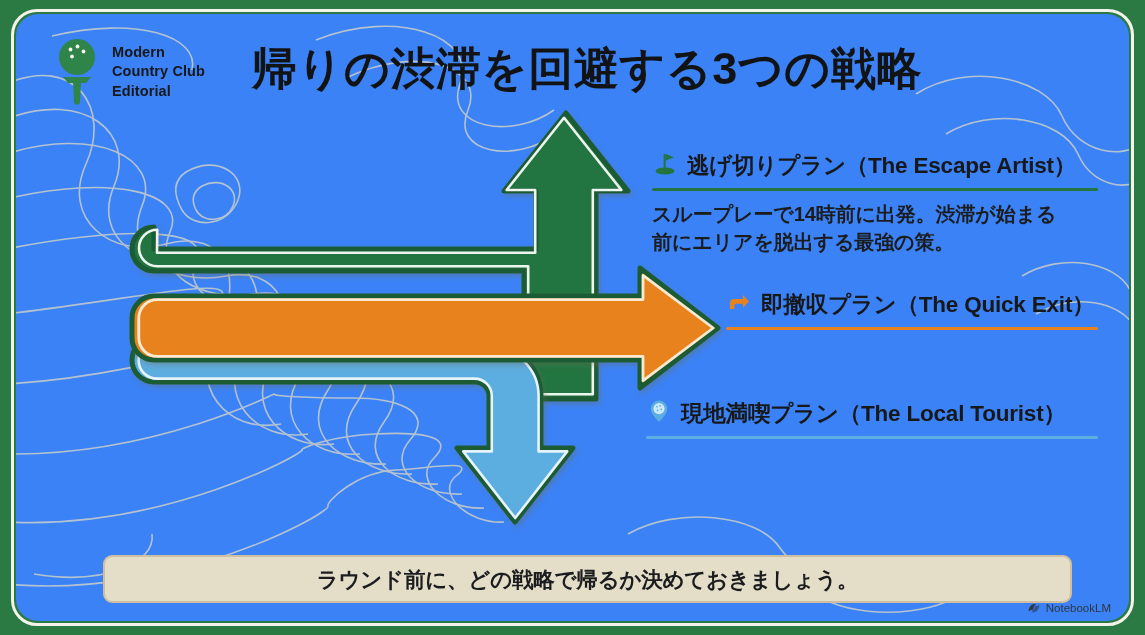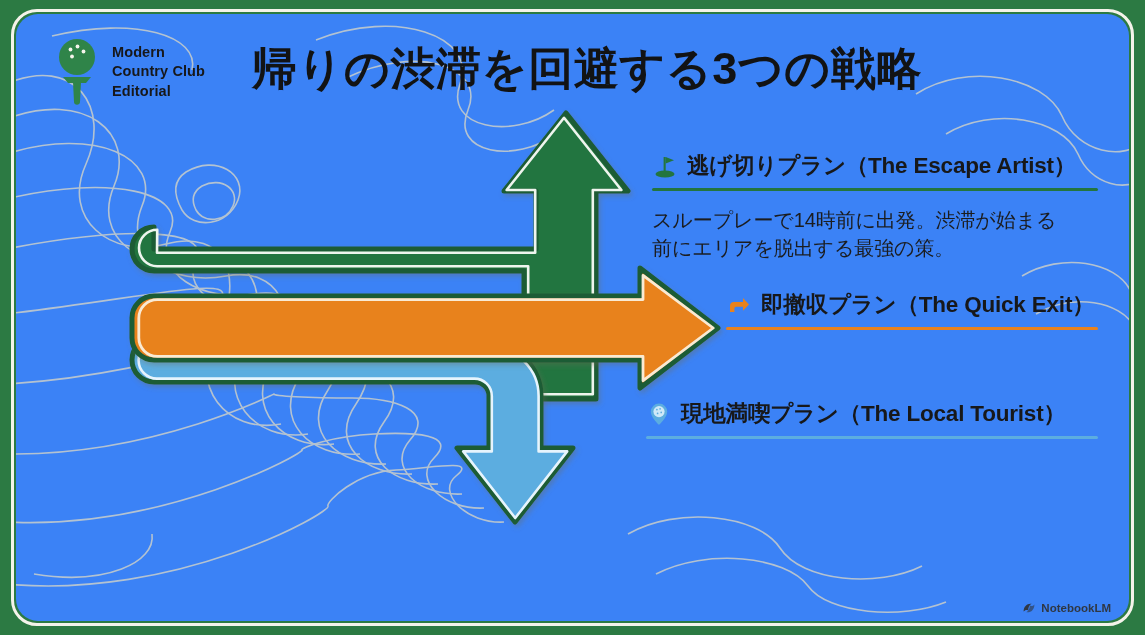--- a/index.html
+++ b/index.html
@@ -28,42 +28,42 @@
 
   .page-title{position:absolute;left:228px;top:30px;width:760px;
     font-size:45px;font-weight:bold;color:#121314;letter-spacing:.5px;
     line-height:1.12;white-space:nowrap;margin-left:8px;}
 
   
   .arrows{position:absolute;left:0;top:0;width:1113px;height:607px;}
 
   
   .plan{position:absolute;}
-  .plan-head{display:flex;align-items:center;gap:9px;
+  .plan-head{display:flex;gap:9px;
     font-size:22.5px;font-weight:bold;color:#17181a;white-space:nowrap;
     letter-spacing:-.2px;}
   .plan-ico{flex:0 0 auto;display:block;}
   .plan-rule{height:2.5px;border-radius:2px;margin-top:7px;}
-  .plan-body{margin-top:15px;font-size:20px;font-weight:normal;color:#1b1c1e;
+  .plan-body{margin-top:9px;font-size:20px;font-weight:bold;color:#1b1c1e;
     line-height:1.42;letter-spacing:-.1px;white-space:pre-line;}
 
   #plan-1{left:636px;top:136px;width:446px;}
   #plan-2{left:710px;top:275px;width:372px;}
   #plan-3{left:630px;top:384px;width:452px;}
   #plan-1 .plan-head,#plan-2 .plan-head,#plan-3 .plan-head{justify-content:flex-start;}
 
   
   .footer{position:absolute;left:87px;top:541px;width:969px;height:48px;
     background:#e4ddc8;border:2px solid #cdbf9f;border-radius:9px;
     display:flex;align-items:center;justify-content:center;box-sizing:border-box;}
   .footer span{font-size:21.5px;font-weight:bold;color:#1b1c1e;letter-spacing:-.2px;}
 
   
   .watermark{position:absolute;right:18px;bottom:6px;display:flex;align-items:center;
-    gap:5px;color:#2f3133;font-size:11.5px;font-weight:bold;opacity:.92;}
+    gap:5px;color:#2f3133;font-size:11.5px;font-weight:normal;opacity:.92;}
 </style>
 </head>
 <body>
 
 <div id="stage">
 
   <div class="frame-outer"></div>
   <div class="frame-hair"></div>
 
   <div class="panel">
@@ -256,20 +256,23 @@
           <circle cx="10.9" cy="8.6" r="0.85" fill="#5cade0"></circle>
           <circle cx="14.1" cy="7.8" r="0.85" fill="#5cade0"></circle>
           <circle cx="15.2" cy="11.4" r="0.85" fill="#5cade0"></circle>
           <circle cx="11.6" cy="12.4" r="0.85" fill="#5cade0"></circle>
         </svg>
         <span>現地満喫プラン（The Local Tourist）</span>
       </div>
       <div class="plan-rule" style="background:#5cade0"></div>
     </div>
 
+    <div class="footer">
+      <span>ラウンド前に、どの戦略で帰るか決めておきましょう。</span>
+    </div>
 
     <div class="watermark">
       <svg width="14" height="14" viewBox="0 0 14 14">
         <path d="M1.6 10.6 C1.6 5.4 5.2 2.2 9.6 2.8 C7.4 4 6.2 6.2 6.2 9.4 C4.6 8.4 2.9 9 1.6 10.6 Z" fill="#2f3133"></path>
         <path d="M12.4 3.4 C12.4 8.6 8.8 11.8 4.4 11.2 C6.6 10 7.8 7.8 7.8 4.6 C9.4 5.6 11.1 5 12.4 3.4 Z" fill="#2f3133" opacity=".62"></path>
       </svg>
       <span>NotebookLM</span>
     </div>
 
   </div>

